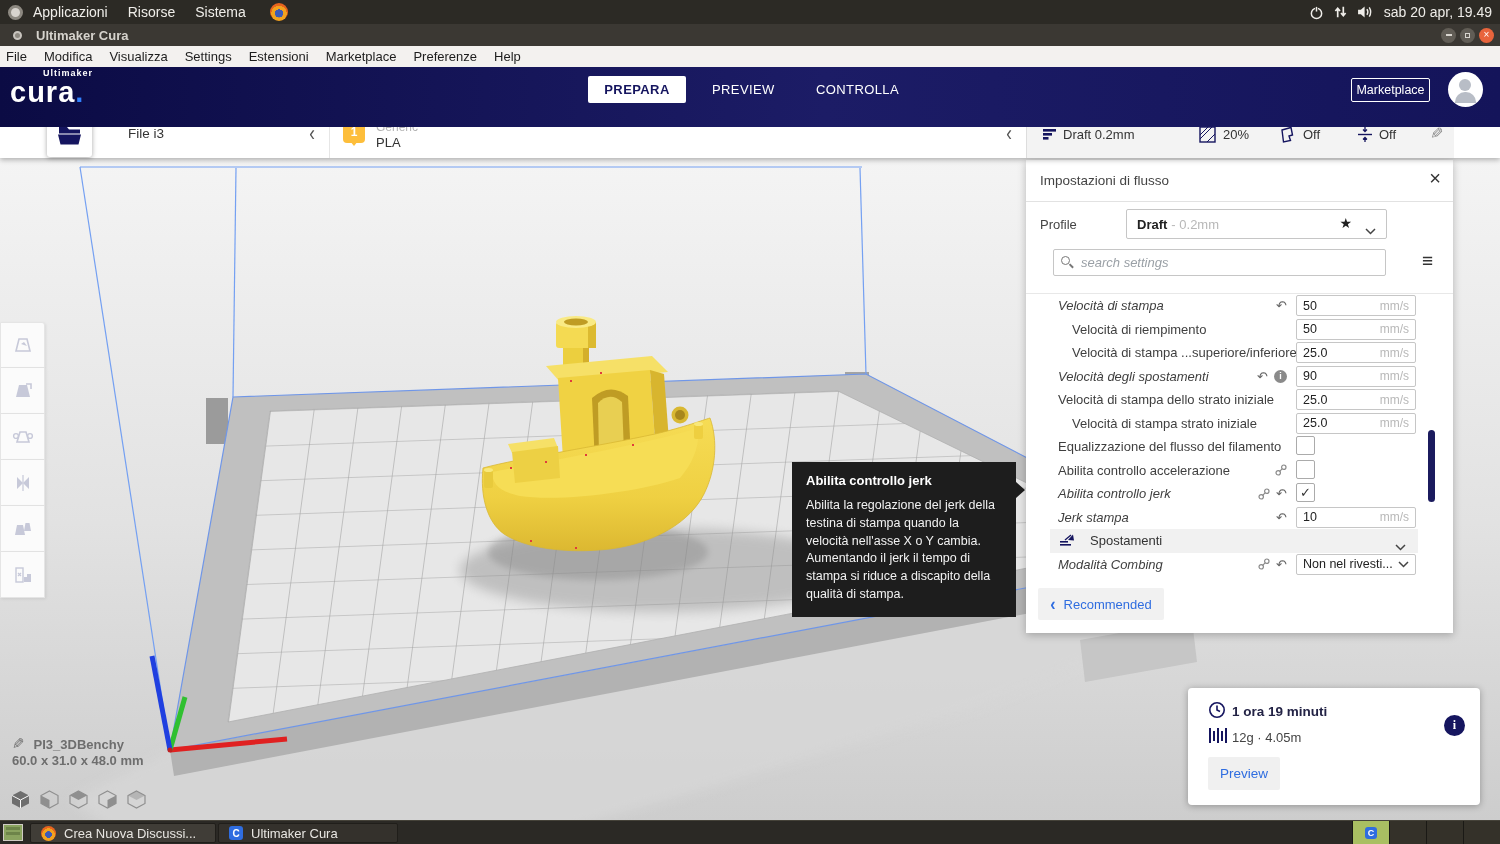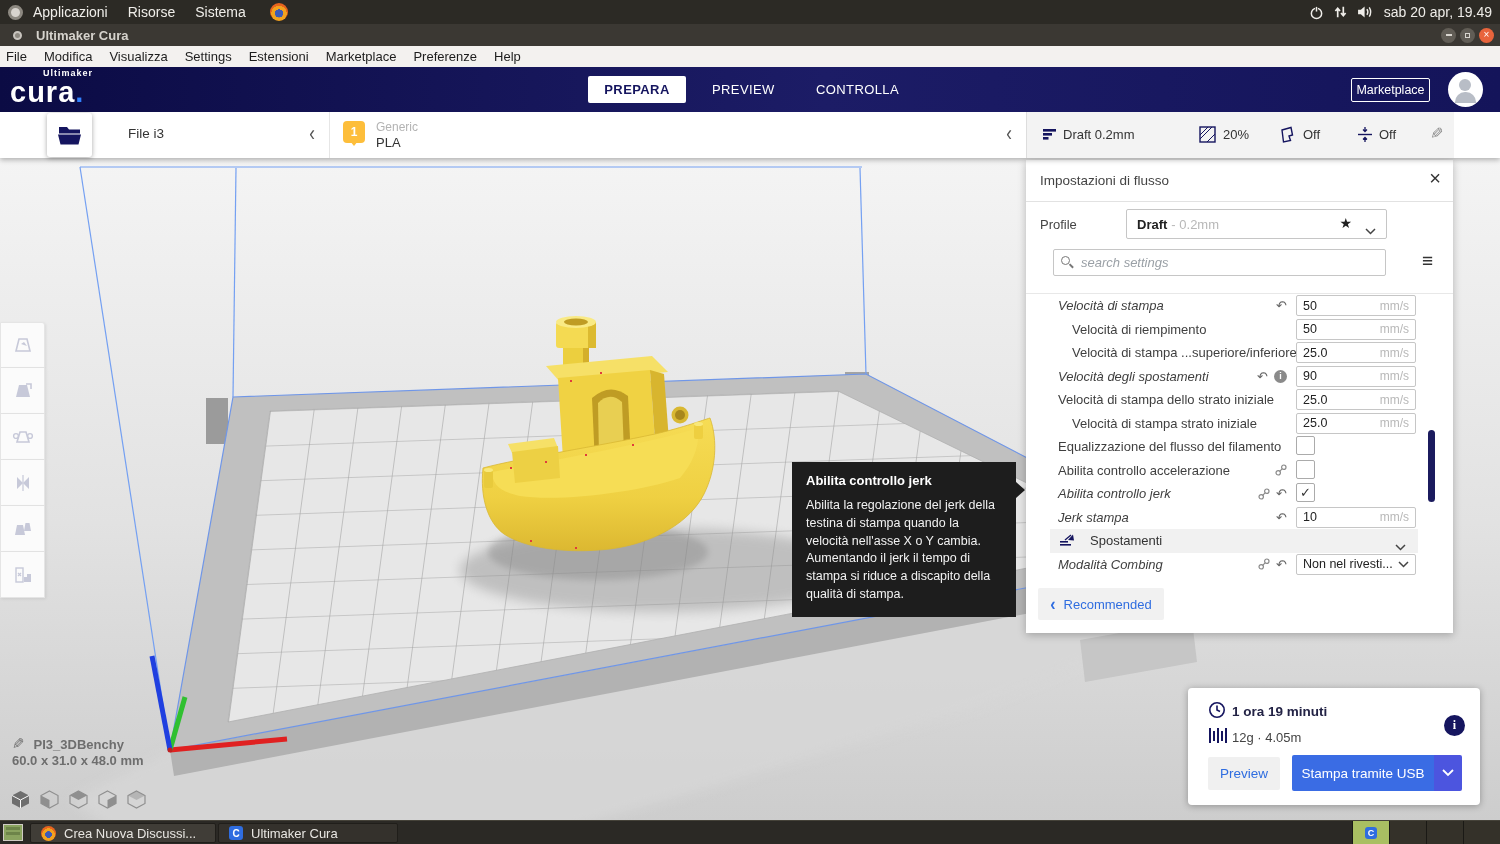--- a/index.html
+++ b/index.html
@@ -29,21 +29,21 @@
     display:flex;align-items:center;justify-content:center;font-size:9px;line-height:1;}
   .wbtn.close{background:#e8643c;color:#fff;font-size:10px;}
   .wbtn .sq{width:5px;height:5px;border:1px solid #d8d5cf;display:block;}
   .wbtn .mn{width:6px;height:2px;background:#d8d5cf;display:block;}
 
   
   .menubar{position:absolute;left:0;top:46px;width:1500px;height:21px;background:#f3f1ef;
     display:flex;align-items:center;gap:17px;padding-left:6px;font-size:13px;color:#1d1d1d;z-index:40;}
 
   
-  .curaheader{position:absolute;left:0;top:67px;width:1500px;height:45px;
+  .curaheader{position:absolute;left:0;top:67px;width:1500px;height:60px;
     background:linear-gradient(90deg,#0b0b44 0%,#1c1c66 55%,#14145a 100%);z-index:39;}
   .logo{position:absolute;left:10px;top:2px;color:#fff;line-height:1;}
   .logo .lt{display:block;font-size:9px;font-weight:bold;letter-spacing:1px;margin-left:33px;}
   .logo .lm{display:block;font-size:29px;font-weight:bold;letter-spacing:1px;}
   .logo .lm .dot{color:#3282ff;}
   .tab{position:absolute;top:15px;color:#fff;font-size:13px;letter-spacing:.4px;cursor:default;}
   .tab.active{top:9px;background:#fff;color:#15155f;border-radius:2px;width:98px;height:27px;
     display:flex;align-items:center;justify-content:center;font-weight:bold;}
   .mkt-btn{position:absolute;left:1351px;top:11px;width:79px;height:24px;border:1px solid #fff;
     border-radius:2px;color:#fff;font-size:12.5px;display:flex;align-items:center;justify-content:center;}
@@ -622,28 +622,20 @@
     <span class="jc-spool">
       <i style="height:15px"></i>
         <i style="height:10px"></i>
         <i style="height:15px"></i>
         <i style="height:10px"></i>
         <i style="height:15px"></i>
     </span>
     <span class="jc-usage">12g · 4.05m</span>
     <span class="jc-info">i</span>
     <div class="jc-preview">Preview</div>
-    <div class="jc-usb">
-      <span class="main">Stampa tramite USB</span>
-      <span class="dd">
-          <svg width="12" height="8" viewBox="0 0 12 8">
-            <polyline points="1,1 6,6 11,1" fill="none" stroke="#fff" stroke-width="1.8"></polyline>
-          </svg>
-        </span>
-    </div>
   </div>
 
   <div class="taskbar">
     <span class="show-desktop">
         <i></i>
         <i></i>
       </span>
     <div class="taskbtn" style="left:30px;width:186px;">
       <span class="mini-fx"></span>
       <span>Crea Nuova Discussi...</span>

